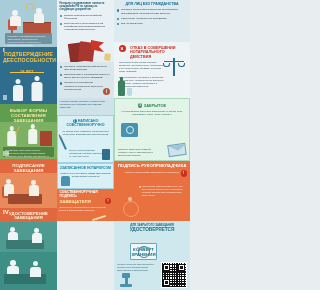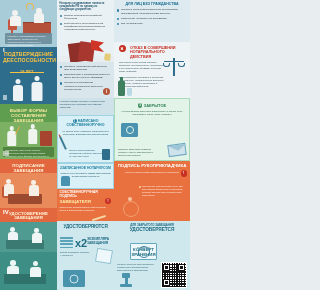--- a/index.html
+++ b/index.html
@@ -356,34 +356,20 @@
   </div>
 
   <div class="blk" id="sign1">
     <div class="cap">СОБСТВЕННОРУЧНАЯ ПОДПИСЬ</div>
     <div class="cap2">ЗАВЕЩАТЕЛЯ</div>
     <div class="excl">!</div>
     <div class="txt">Завещание подписывается завещателем лично в присутствии нотариуса</div>
     <div class="pen"></div>
   </div>
 
-  <div class="blk" id="udost1">
-    <div class="cap">УДОСТОВЕРЯЮТСЯ</div>
-    <div class="lines">
-        <i></i>
-        <i></i>
-        <i></i>
-        <i></i>
-      </div>
-    <div class="x2">x2</div>
-    <div class="lbl">ЭКЗЕМПЛЯРА ЗАВЕЩАНИЯ</div>
-    <div class="sub">второй экземпляр остаётся у нотариуса</div>
-    <div class="papers"></div>
-    <div class="safe"></div>
-  </div>
 
   <div class="blk" id="c3-top">
     <div class="cap">ДЛЯ ЛИЦ БЕЗ ГРАЖДАНСТВА</div>
     <ul class="bullets">
       <li>документ, выданный иностранным государством, признаваемый удостоверяющим личность</li>
       <li>разрешение на временное проживание</li>
       <li>вид на жительство</li>
     </ul>
   </div>
 

